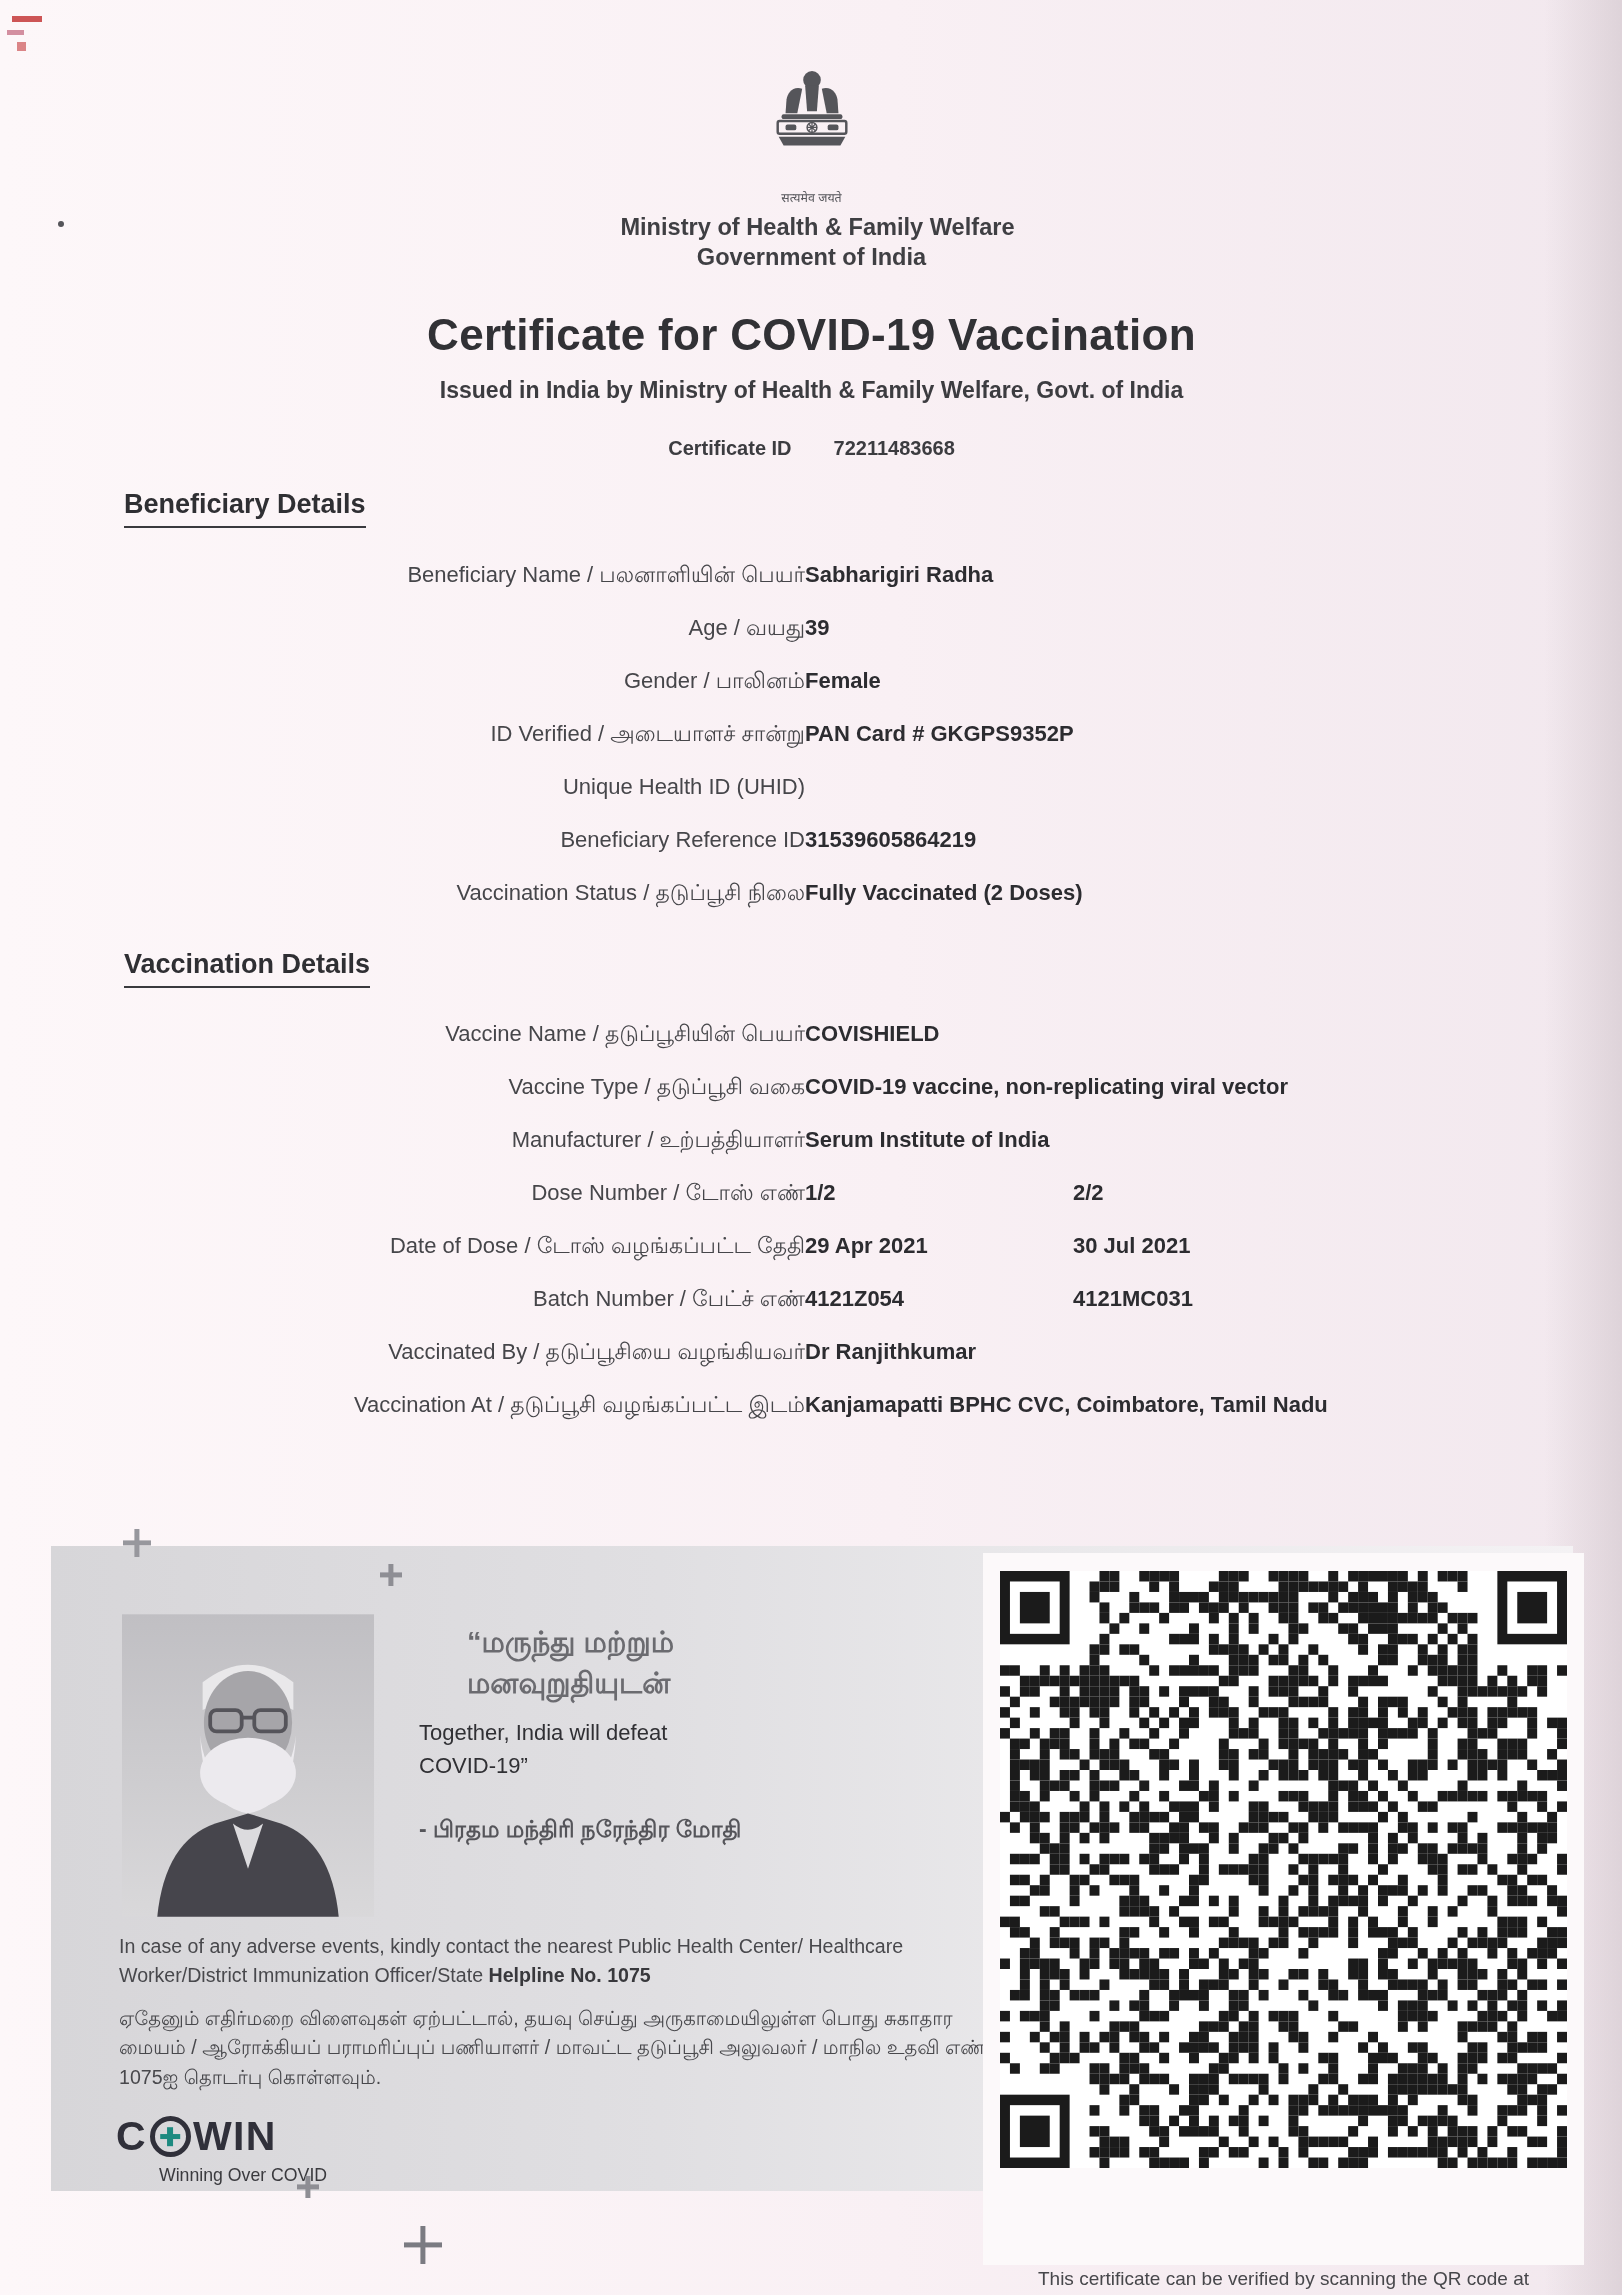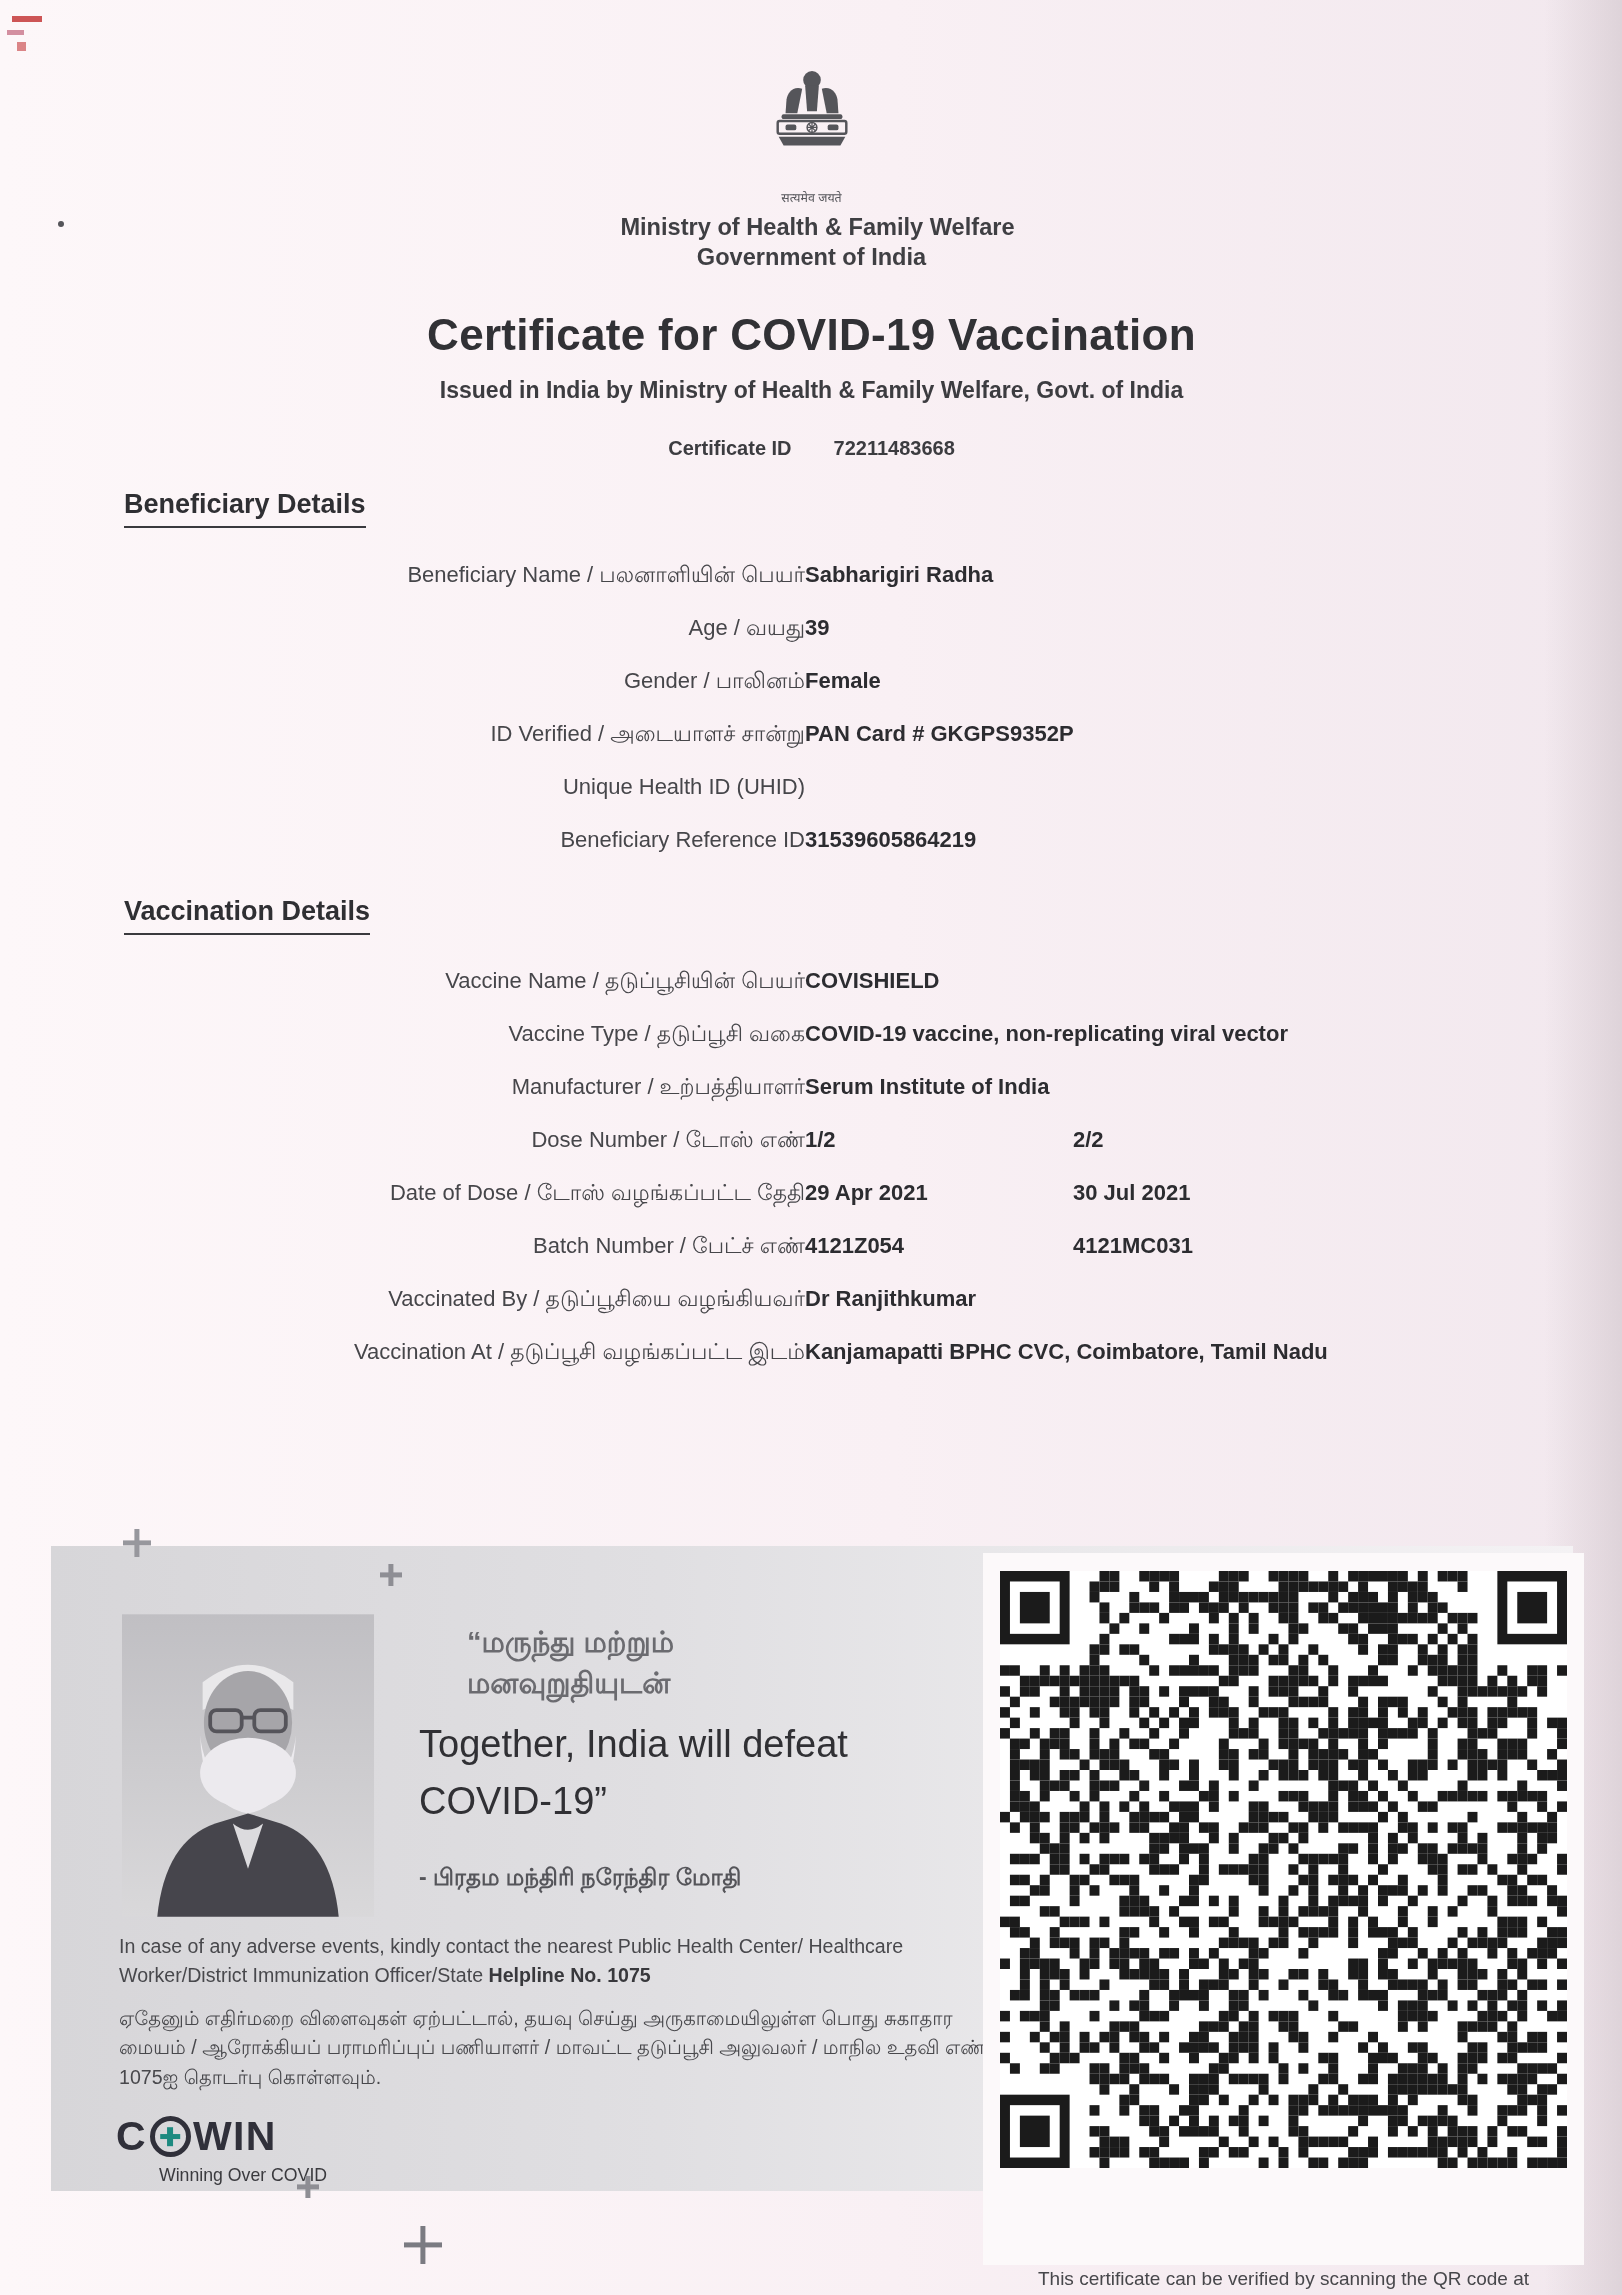--- a/index.html
+++ b/index.html
@@ -26,21 +26,21 @@
   .d-row { display:flex; align-items:flex-start; }
   .d-label { flex:0 0 681px; width:681px; font-size:22px; color:#46464a; line-height:53px;text-align:right; }
   .d-value { min-width:268px; max-width:559px; font-size:22px; font-weight:bold; color:#2c2c30; line-height:53px; }
   .d-value2 { font-size:22px; font-weight:bold; color:#2c2c30; line-height:53px; }
   
   .banner { position:absolute; left:51px; top:1546px; width:1522px; height:645px;
     background:linear-gradient(90deg,#d7d6d9 0%,#e0dfe2 40%,#ebeaec 70%,#f4f2f4 100%); }
   .pm-photo { position:absolute; left:71px; top:65px; width:252px; height:309px; }
   .quote { position:absolute; left:368px; top:76px; width:609px; }
   .quote-ta { font-size:29px; font-weight:bold; color:#6b6b70; line-height:1.4;margin-left:48px; }
-  .quote-en { margin-top:13px; font-size:38px; color:#303034; line-height:1.5; }
+  .quote-en { margin-top:13px; font-size:22px; color:#303034; line-height:1.5; }
   .quote-attr { margin-top:34px; font-size:23px; font-weight:bold; color:#55555a; }
   .adverse-en { position:absolute; left:68px; top:386px; width:870px; font-size:19.6px; line-height:1.47; color:#48484c; }
   .adverse-en b { color:#38383c; }
   .adverse-ta { position:absolute; left:68px; top:458px; width:893px; font-size:19.6px; line-height:1.5; color:#48484c; }
   .cowin { position:absolute; left:65px; top:567px; }
   .cowin-row { display:flex; align-items:center; }
   .cowin-txt { font-size:41px; font-weight:bold; color:#30303a; letter-spacing:1.3px; }
   .cowin-o { width:31px; height:31px; border:5.2px solid #30303a; border-radius:50%; margin:0 2.6px; position:relative; }
   .cowin-o::before,.cowin-o::after { content:''; position:absolute; left:50%; top:50%; background:#1d8a80; }
   .cowin-o::before { width:19.6px; height:5.9px; transform:translate(-50%,-50%); }
@@ -121,20 +121,25 @@
         <div class="d-value2"></div>
       </div>
         <div class="d-row">
         <div class="d-label">Unique Health ID (UHID)</div>
         <div class="d-value"></div>
         <div class="d-value2"></div>
       </div>
         <div class="d-row">
         <div class="d-label">Beneficiary Reference ID</div>
         <div class="d-value">31539605864219</div>
+        <div class="d-value2"></div>
+      </div>
+        <div class="d-row">
+        <div class="d-label">Vaccination Status / தடுப்பூசி நிலை</div>
+        <div class="d-value">Fully Vaccinated (2 Doses)</div>
         <div class="d-value2"></div>
       </div>
       </div>
 
     <div class="sec2">
       <span class="section-title">Vaccination Details</span>
     </div>
     <div>
 
     <div class="d-row">

